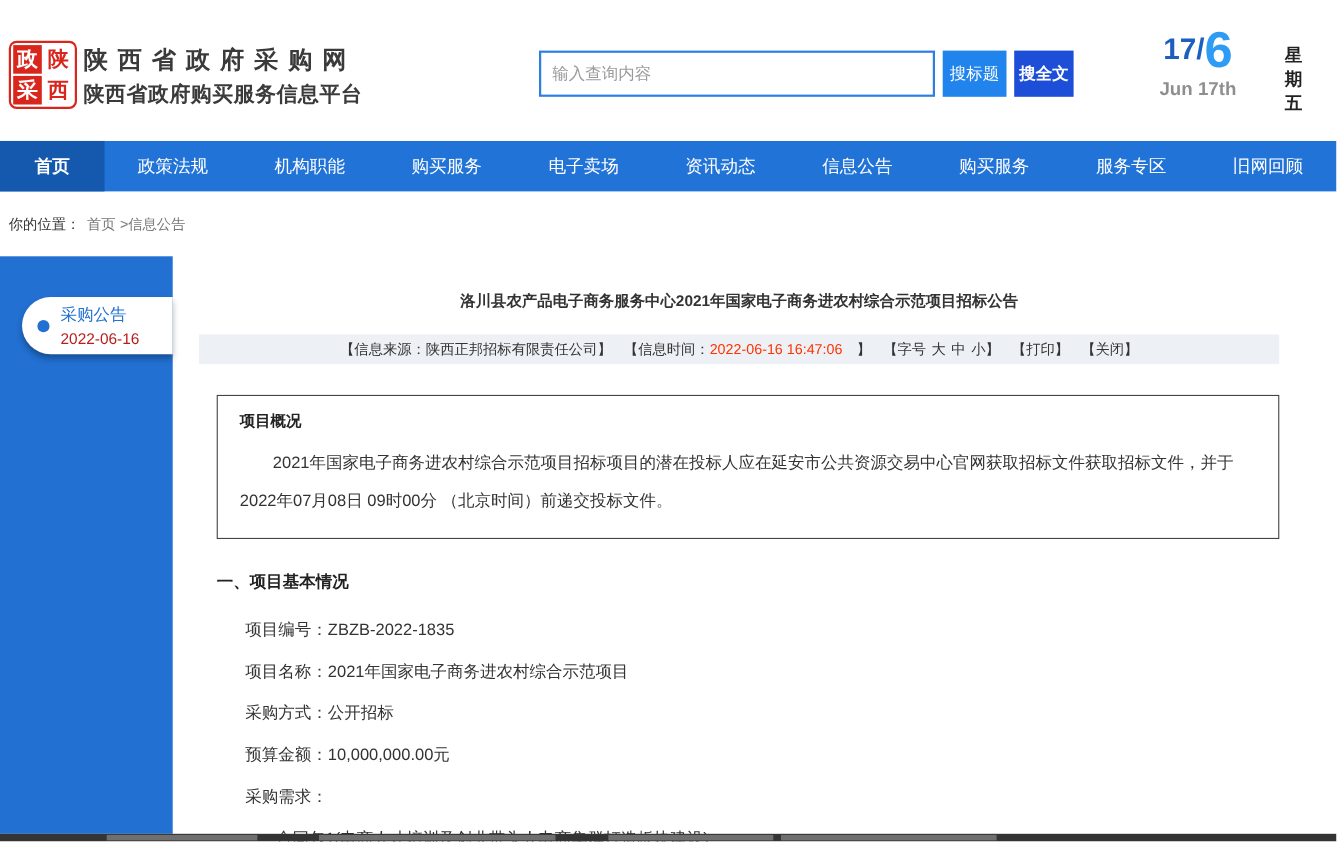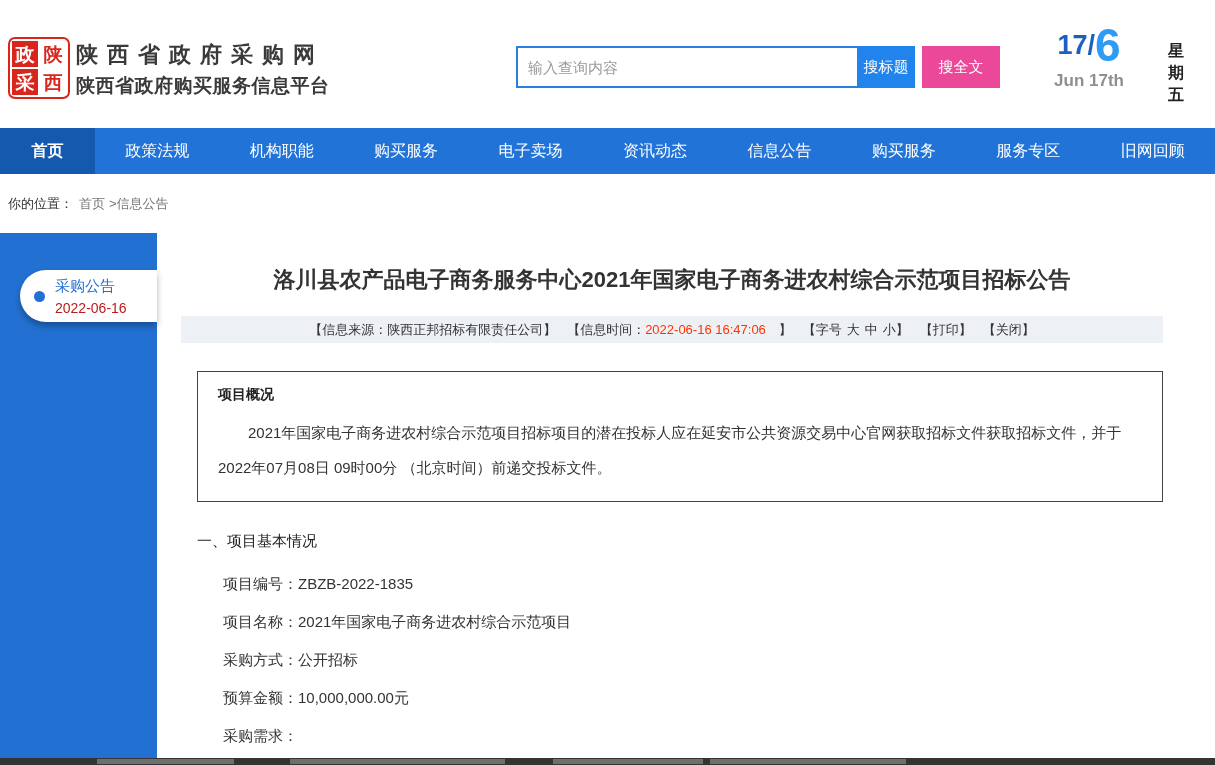--- a/index.html
+++ b/index.html
@@ -32,34 +32,34 @@
   .site-name {
     position: absolute; left: 76px; top: 40px;
     font-size: 22px; font-weight: bold; color: #3a3a3a; letter-spacing: 9px;
   }
   .site-tagline {
     position: absolute; left: 76px; top: 73px;
     font-size: 19px; font-weight: bold; color: #3a3a3a; letter-spacing: 0.5px;
   }
 
   .search-input {
-    position: absolute; left: 516px; top: 46px;
+    position: absolute; left: 490px; top: 46px;
     width: 360px; height: 42px;
     border: 2px solid #2b7fe3; outline: none;
     font-size: 15px; padding: 0 10px; color: #333;
     font-family: "Liberation Sans", sans-serif;
   }
   .search-input::placeholder { color: #9a9a9a; }
   .btn-search {
     position: absolute; top: 46px; height: 42px;
     color: #fff; border: none; font-size: 15px; cursor: pointer;
     font-family: "Liberation Sans", sans-serif;
   }
   .btn-search-title { left: 857px; width: 58px; background: #2184ec; }
-  .btn-search-full  { left: 922px; width: 78px; background: #ec4899; }
+  .btn-search-full  { left: 922px; width: 54px; background: #1d4ed8; font-weight: bold; }
 
   .date-block { position: absolute; left: 1038px; top: 22px; width: 102px; text-align: center; }
   .date-numbers { display: flex; align-items: center; justify-content: center; font-weight: bold; }
   .date-day, .date-sep { font-size: 27px; color: #1d5fbf; }
   .date-month { font-size: 46px; color: #2e9bf5; line-height: 1; }
   .date-english { margin-top: 3px; font-size: 17px; font-weight: bold; color: #8f8f8f; }
   .weekday {
     position: absolute; left: 1165px; top: 40px; width: 22px;
     font-size: 16px; font-weight: bold; color: #222;
     line-height: 22px; word-break: break-all; text-align: center;
@@ -91,21 +91,21 @@
   }
   .pill-dot { width: 11px; height: 11px; border-radius: 50%; background: #2270d2; margin-left: 14px; flex: 0 0 auto; }
   .pill-text { margin-left: 10px; }
   .pill-category { font-size: 15px; color: #2270d2; }
   .pill-date { font-size: 14px; color: #b91c1c; margin-top: 4px; }
 
   .main { margin-left: 157px; padding: 0 52px 0 24px; }
 
   .article-title {
     padding-top: 32px; text-align: center;
-    font-size: 22px; font-weight: bold; color: #333;
+    font-size: 14px; font-weight: bold; color: #333;
   }
 
   .meta-bar {
     margin-top: 21px; height: 27px; background: #edf1f6;
     display: flex; align-items: center; justify-content: center;
     font-size: 13px; color: #333;
   }
   .meta-bar .meta-group { margin-left: 11px; white-space: nowrap; }
   .meta-bar .meta-group:first-child { margin-left: 0; }
   .meta-time { color: #ff3300; }
@@ -115,21 +115,21 @@
   .overview-box {
     margin: 28px 0 0 16px; border: 1px solid #444;
     padding: 14px 20px 16px;
   }
   .overview-heading { font-size: 14px; font-weight: bold; color: #222; }
   .overview-body {
     margin-top: 11px; font-size: 15px; color: #333;
     line-height: 35px; text-indent: 2em;
   }
 
-  .section-heading { margin: 30px 0 0 16px; font-size: 15px; font-weight: normal; color: #222; }
+  .section-heading { margin: 30px 0 0 16px; font-size: 15px; font-weight: bold; color: #222; }
   .line { margin-top: 19px; padding-left: 42px; font-size: 15px; color: #333; }
   .line.first { margin-top: 24px; }
   .line.indent2 { padding-left: 70px; }
 
   
   .table-edge { position: absolute; left: 0; bottom: 0; width: 1215px; height: 7px; background: #343434; }
   .table-edge i { position: absolute; top: 1px; height: 5px; background: #6f6f6f; display: block; }
   .table-edge .seg1 { left: 97px;  width: 137px; }
   .table-edge .seg2 { left: 290px; width: 215px; }
   .table-edge .seg3 { left: 553px; width: 150px; }

